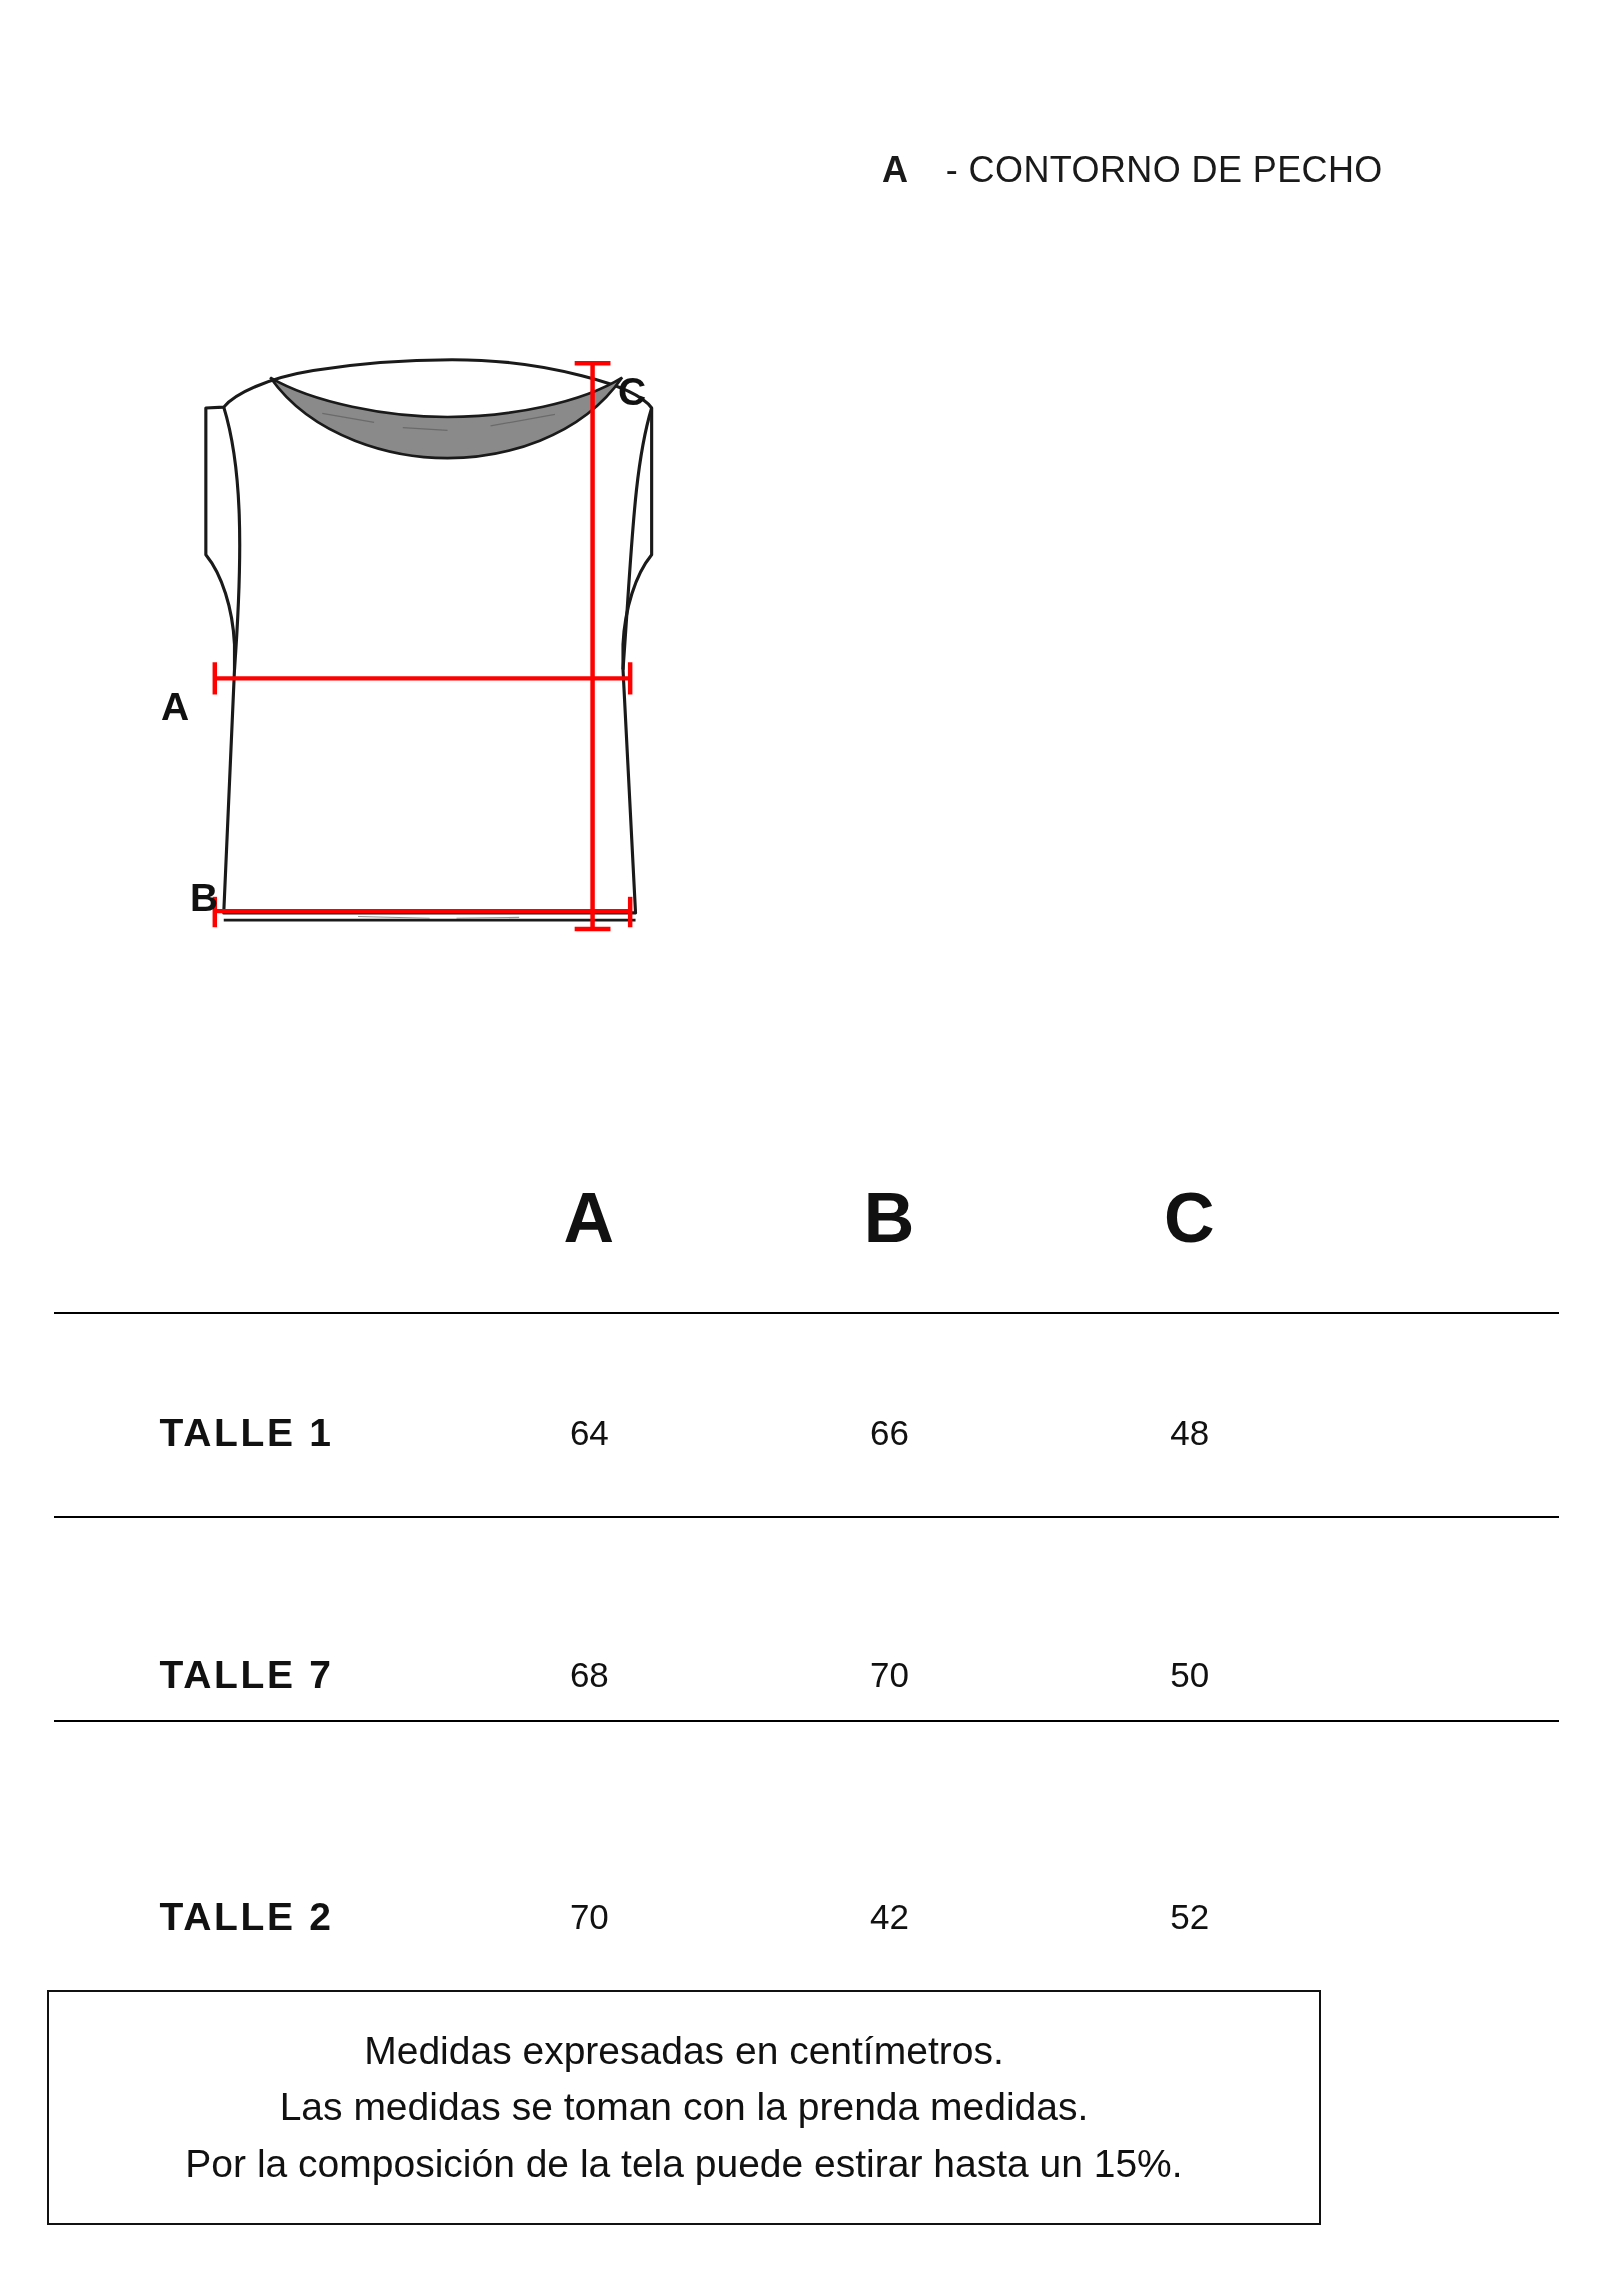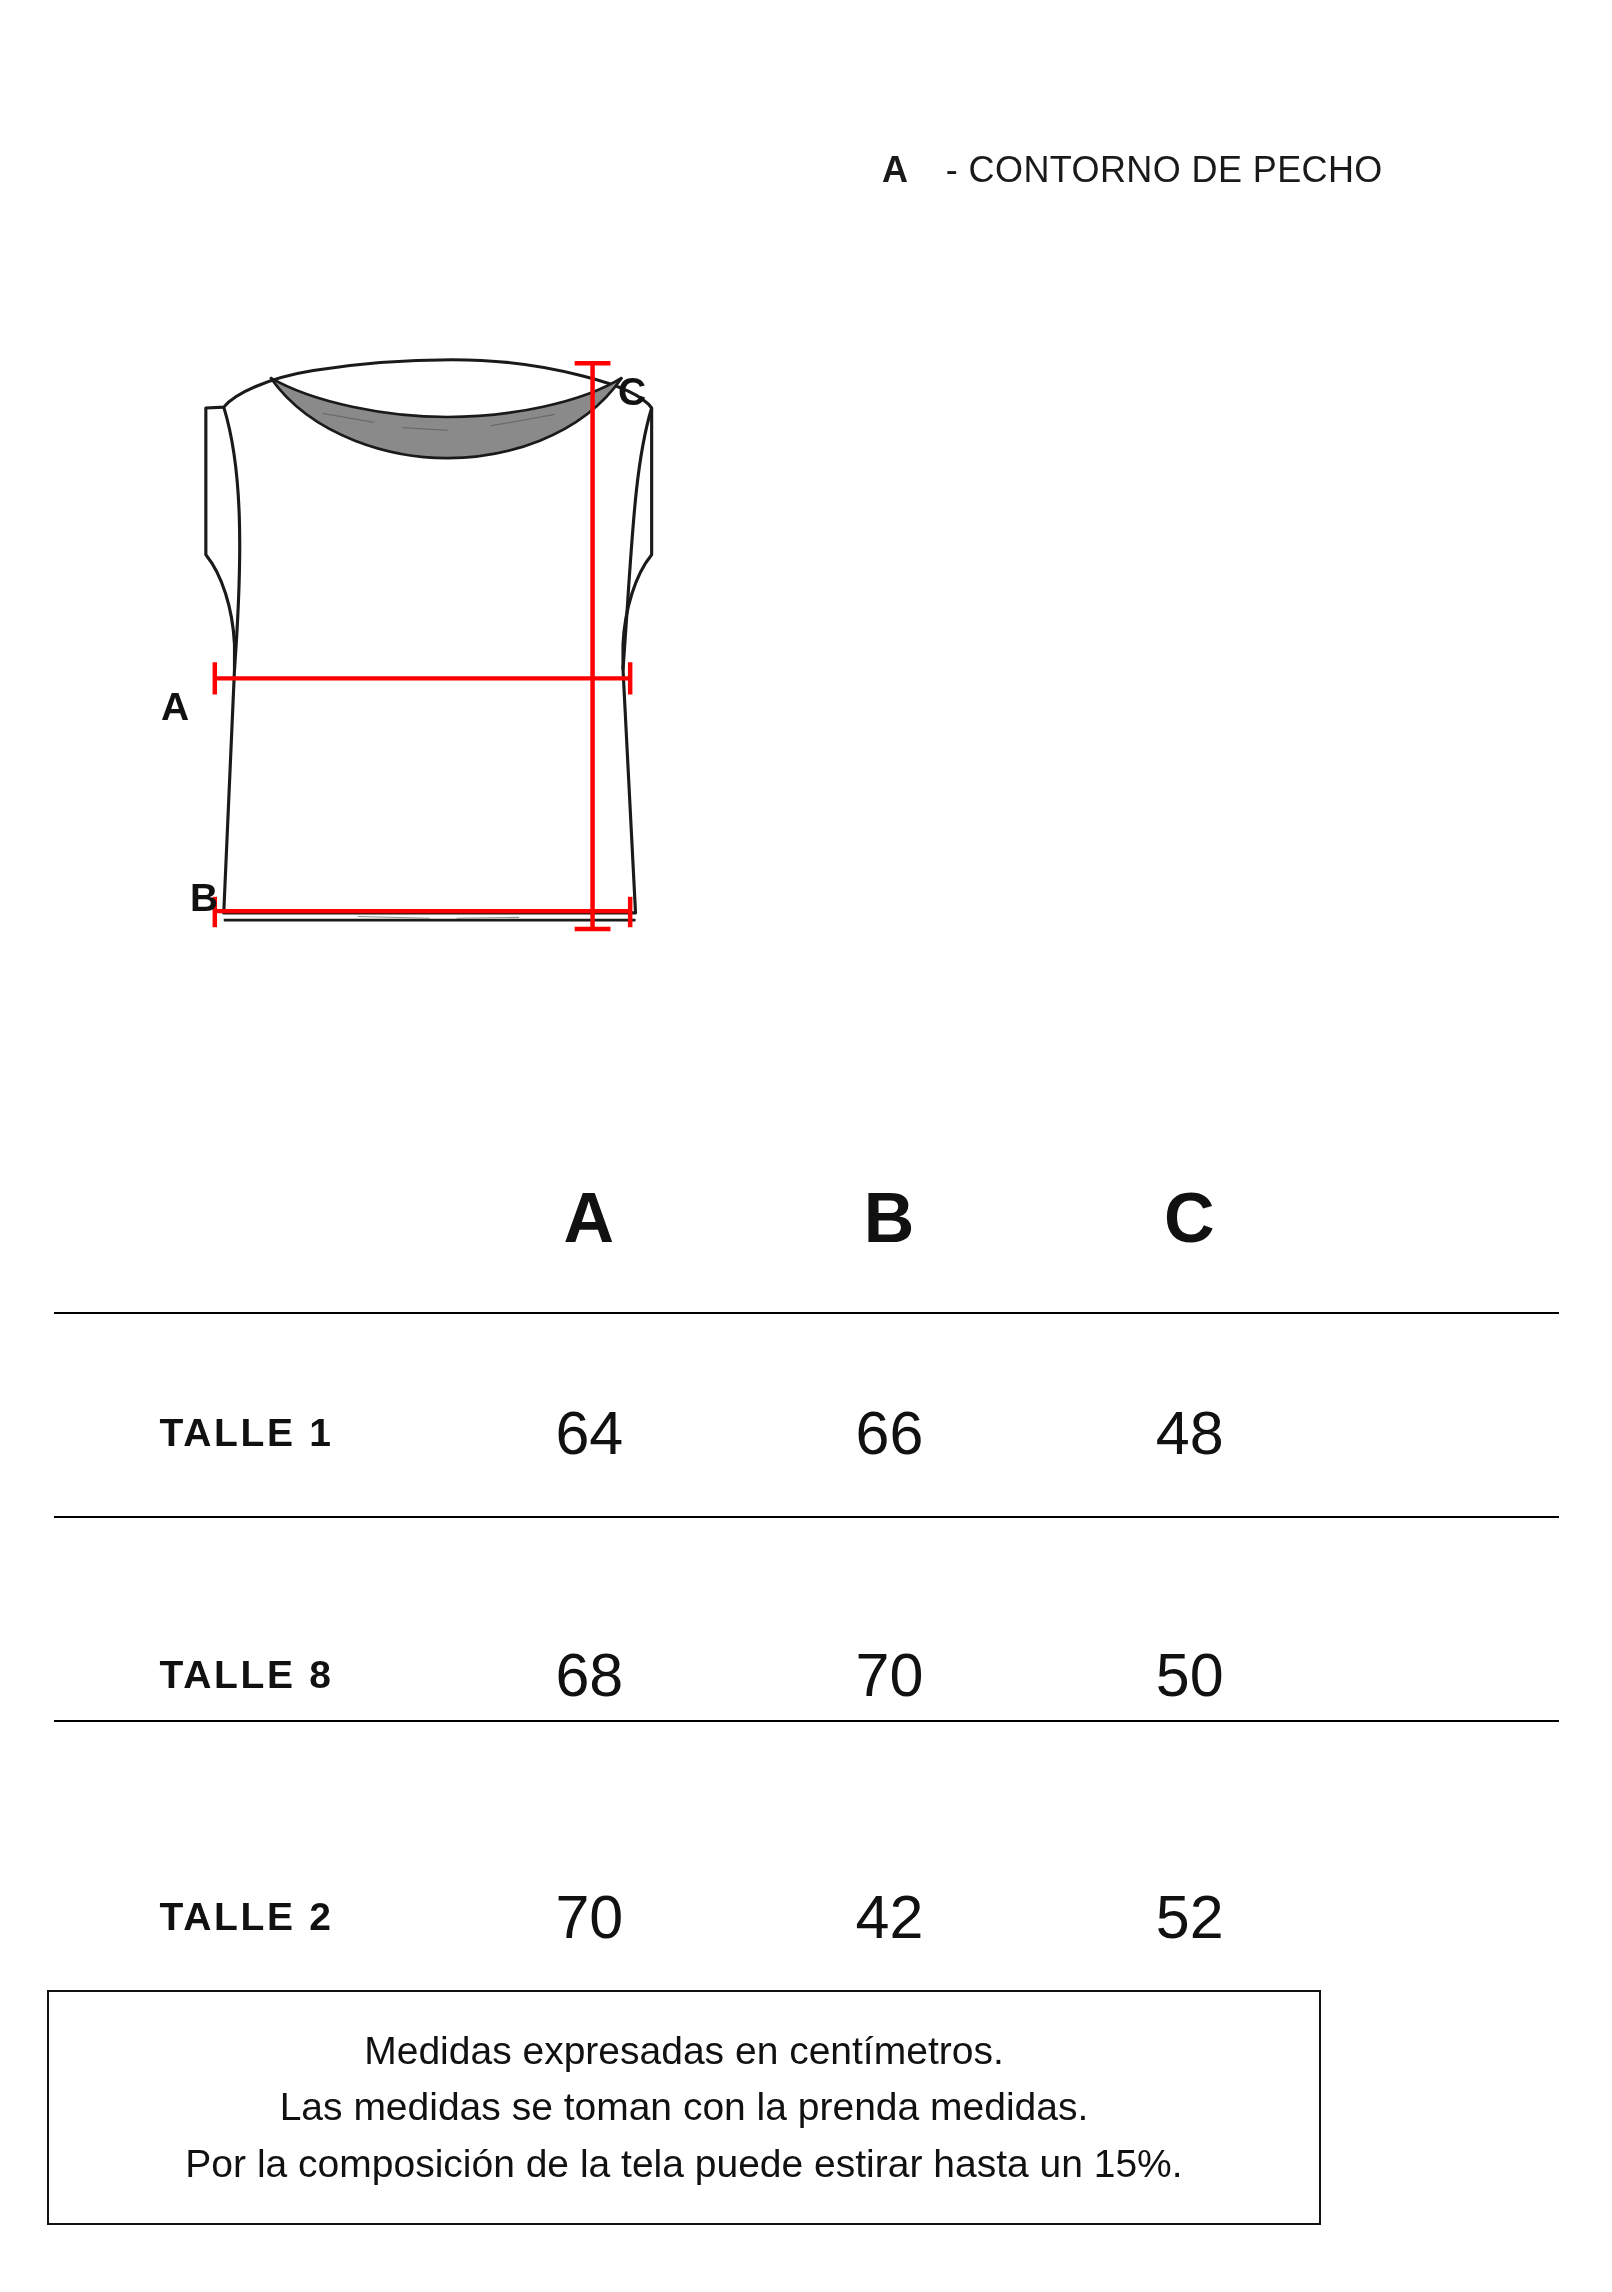--- a/index.html
+++ b/index.html
@@ -94,21 +94,21 @@
     font-size: 70px;
     font-weight: 700;
     letter-spacing: 0.9px;
   }
   .row-name {
     font-size: 39px;
     font-weight: 700;
     letter-spacing: 2.7px;
   }
   .cell-val {
-    font-size: 61px;
+    font-size: 35px;
     font-weight: 400;
   }
   .hline {
     position: absolute;
     left: 0;
     width: 1505px;
     height: 0;
     border-top: 2.7px solid #000;
   }
   .hl1 { top: 188px; }
@@ -229,21 +229,21 @@
 
       <tr class="data-row">
         <td class="row-name">TALLE 1</td>
         <td class="cell-val vline-l vline-r">64</td>
         <td class="cell-val vline-r">66</td>
         <td class="cell-val vline-r">48</td>
         <td></td>
       </tr>
 
       <tr class="data-row">
-        <td class="row-name">TALLE 8</td>
+        <td class="row-name">TALLE 7</td>
         <td class="cell-val vline-l vline-r">68</td>
         <td class="cell-val vline-r">70</td>
         <td class="cell-val vline-r">50</td>
         <td></td>
       </tr>
 
       <tr class="data-row">
         <td class="row-name">TALLE 2</td>
         <td class="cell-val vline-l vline-r">70</td>
         <td class="cell-val vline-r">42</td>

